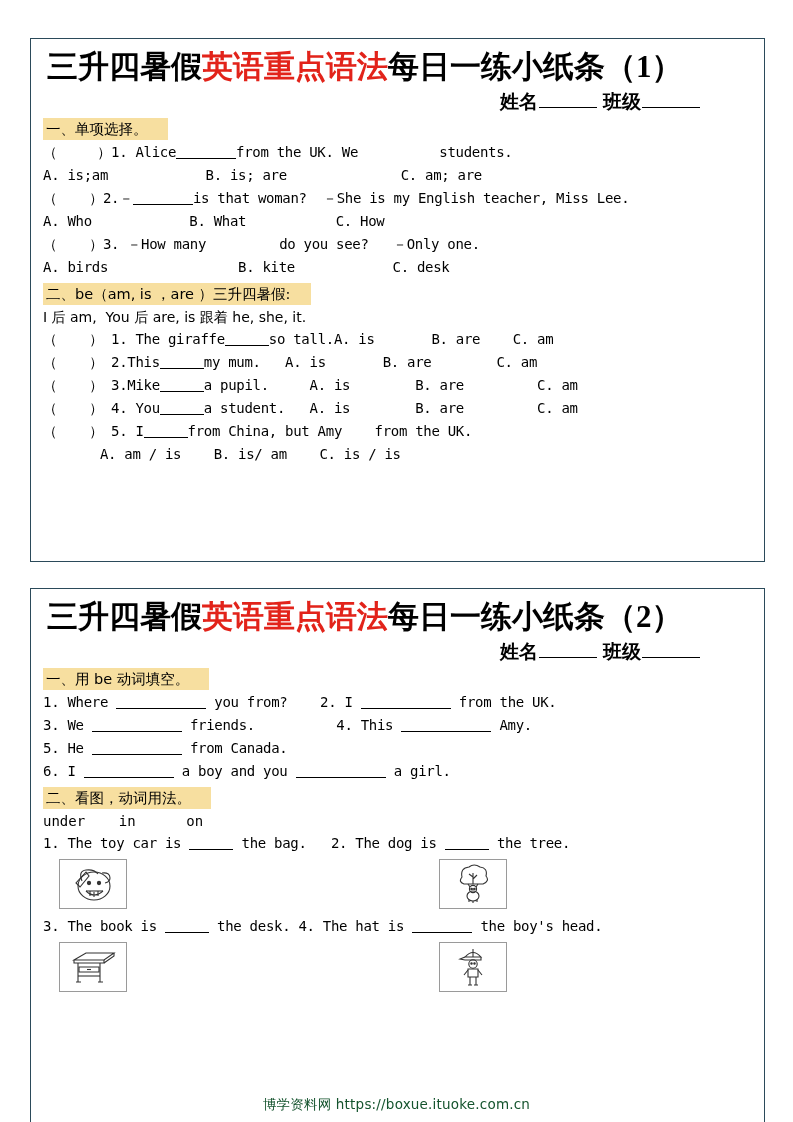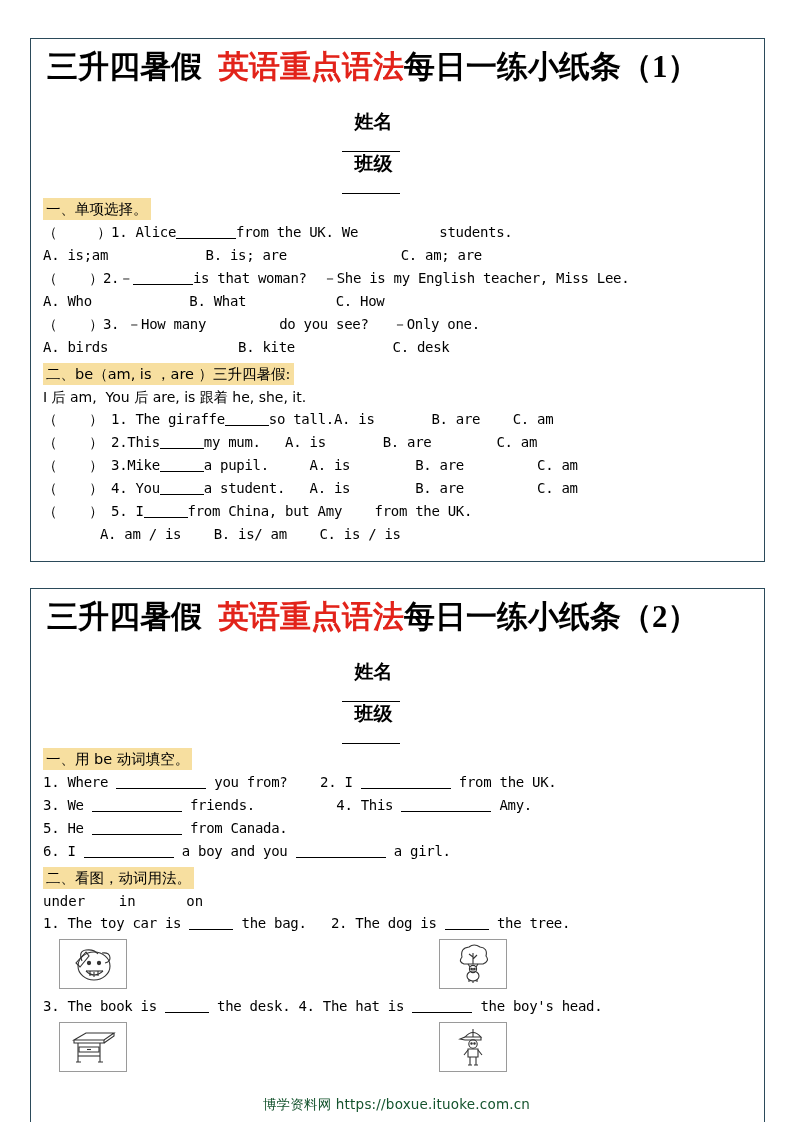--- a/index.html
+++ b/index.html
@@ -40,53 +40,52 @@
   .sheet-title {
     font-family: "Liberation Serif", "DejaVu Serif", serif;
     font-weight: bold;
     font-size: 31px;
     line-height: 44px;
     letter-spacing: 0px;
     white-space: nowrap;
     padding-left: 6px;
     color: #000000;
   }
-  .sheet-title .red { color: #e2231a; margin-left: 16px; }
+  .sheet-title .red { color: #e2231a; }
 
   
   .name-row {
     display: flex;
     justify-content: flex-end;
-    align-items: center;
+    align-items: flex-start;
     font-family: "Liberation Serif", "DejaVu Serif", serif;
     font-weight: bold;
     font-size: 19px;
     line-height: 24px;
     padding-right: 52px;
-    margin-top: 21px;
+    margin-top: 1px;
     white-space: nowrap;
-    flex-direction: column;
   }
   .name-row .lbl { margin-left: 4px; }
   .name-row .ul {
     display: inline-block;
     border-bottom: 1.5px solid #000;
     width: 58px;
     height: 17px;
     margin: 0 2px 0 1px;
   }
 
   
   .sec-head {
     display: inline-block;
     background: #f7dfa0;
     font-family: "DejaVu Sans", "Liberation Sans", sans-serif;
     font-size: 14.5px;
     line-height: 20px;
-    padding: 1px 3px 1px 3px;
+    padding: 1px 20px 1px 3px;
     margin: 4px 0 1px 2px;
     white-space: nowrap;
     font-weight: 500;
   }
 
   
   .q {
     font-family: "DejaVu Sans Mono", "Liberation Mono", monospace;
     font-size: 14px;
     line-height: 23px;

